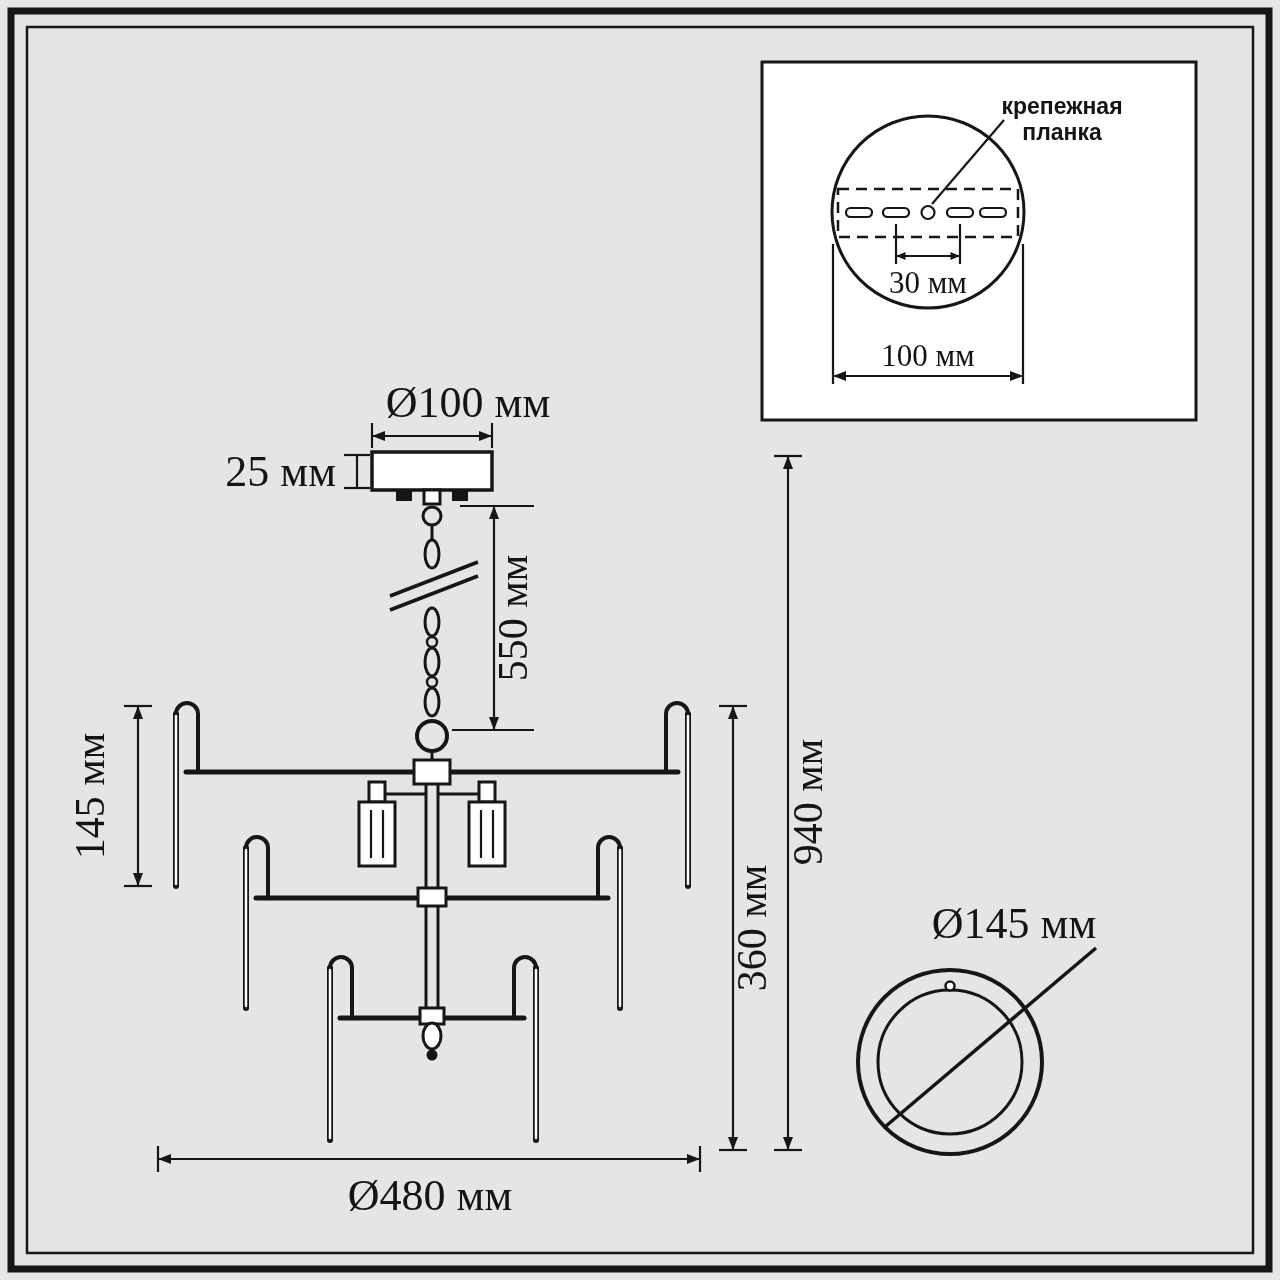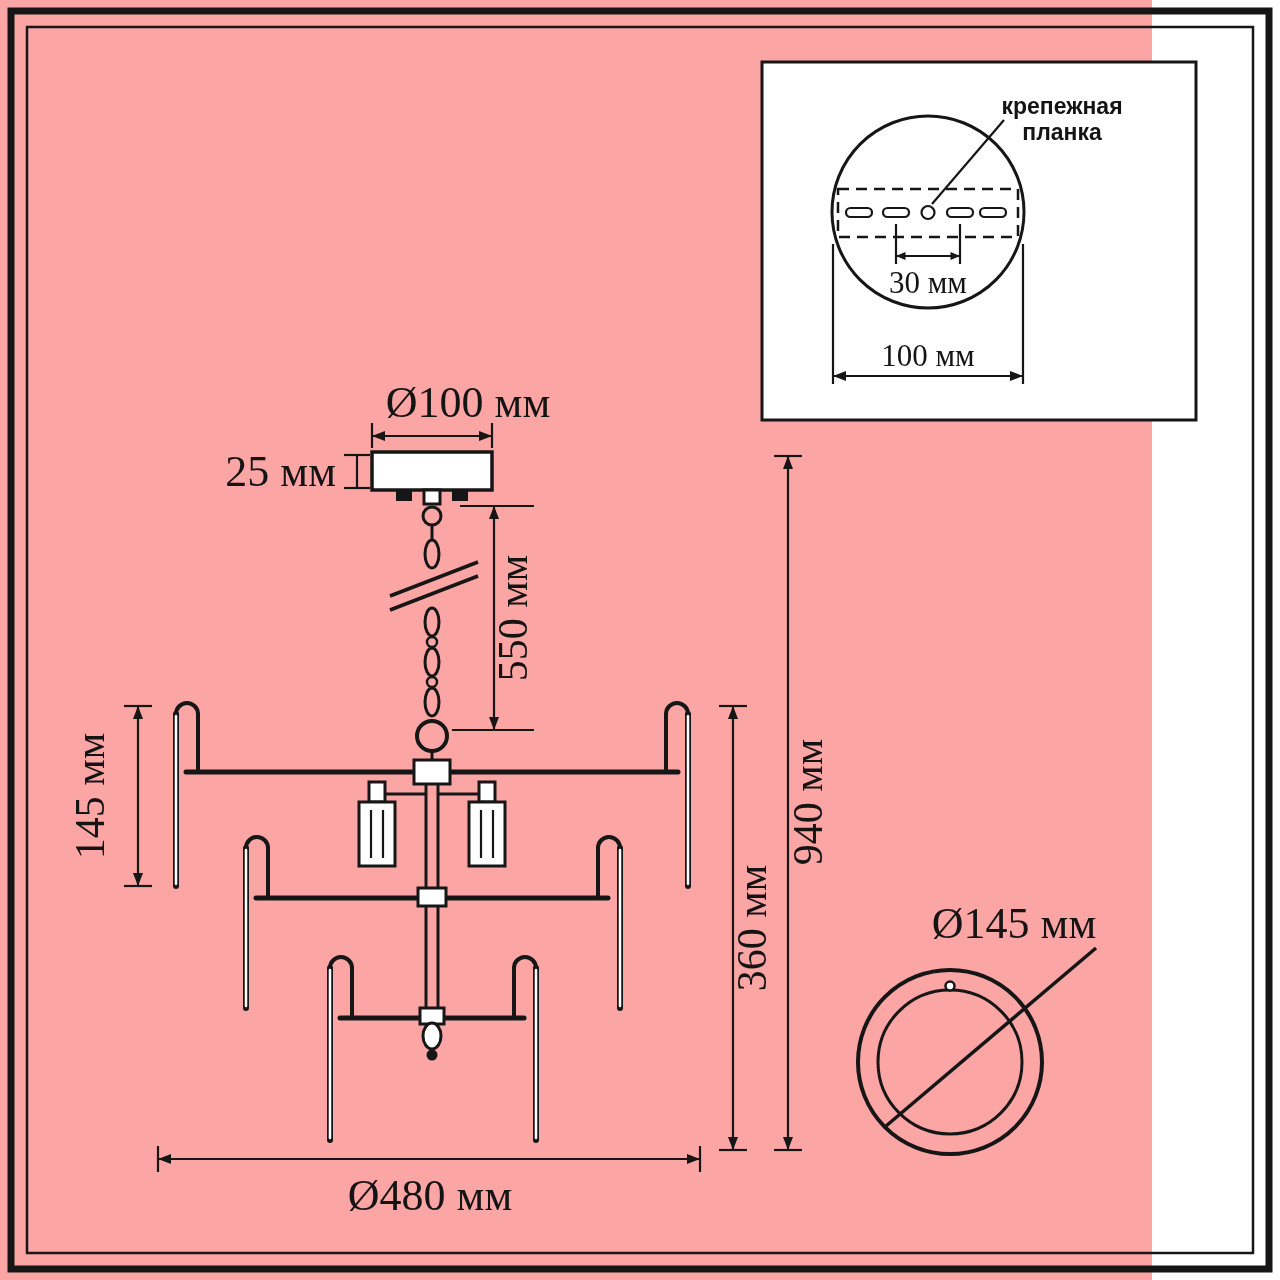--- a/index.html
+++ b/index.html
@@ -1,16 +1,16 @@
 <!DOCTYPE html>
 <html><head>
 <meta charset="utf-8">
 <style>
   html,body{margin:0;padding:0;background:#ffffff;}
-  .stage{width:1152px;height:1280px;position:relative;background:#fca5a5;}
+  .stage{width:1280px;height:1280px;position:relative;background:#e5e5e5;}
   svg{display:block}
   .ln{fill:none;stroke:#161616}
   .dim{fill:none;stroke:#161616;stroke-width:2.2}
   .dash{stroke-dasharray:11 7}
   .s2{stroke-width:2.2}.s25{stroke-width:2.5}.s3{stroke-width:3}.s35{stroke-width:3.5}
   .s4{stroke-width:4}.s5{stroke-width:5}.s6{stroke-width:6}
   .wfill{fill:#ffffff}
   .kfill{fill:#161616;stroke:none}
   .cap{stroke-linecap:round}
   text{font-family:"Liberation Serif",serif;fill:#141414}

